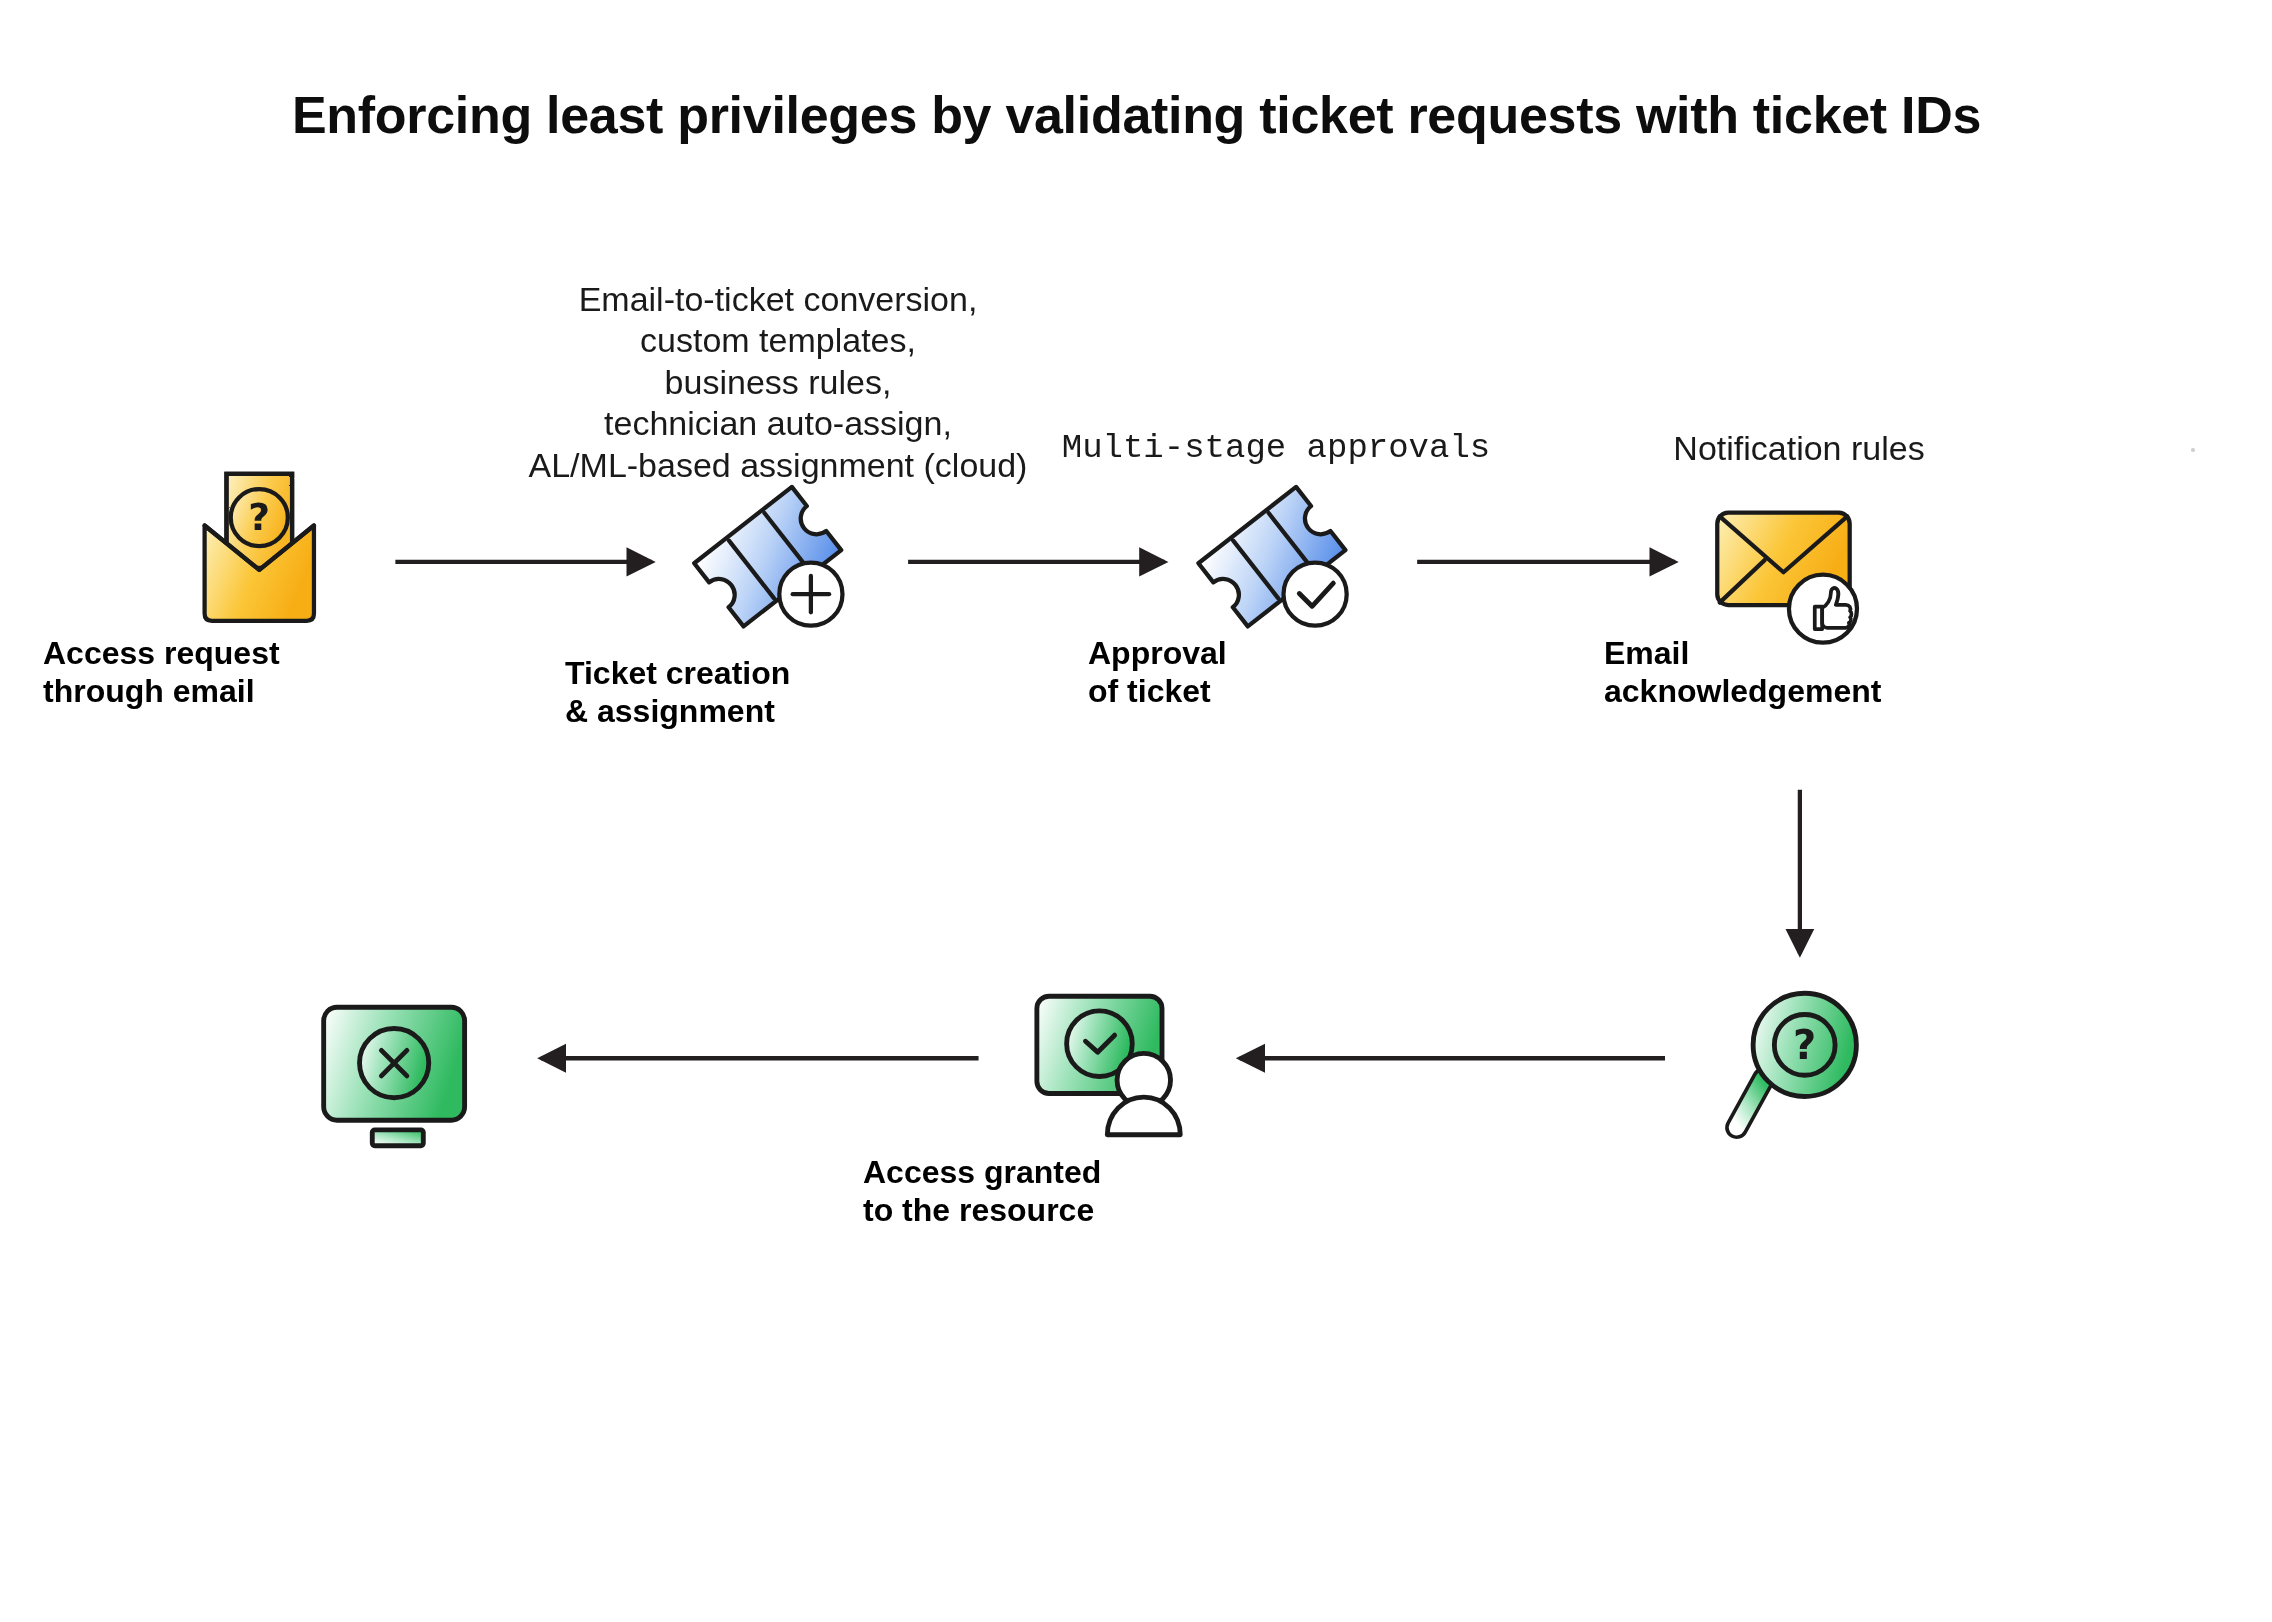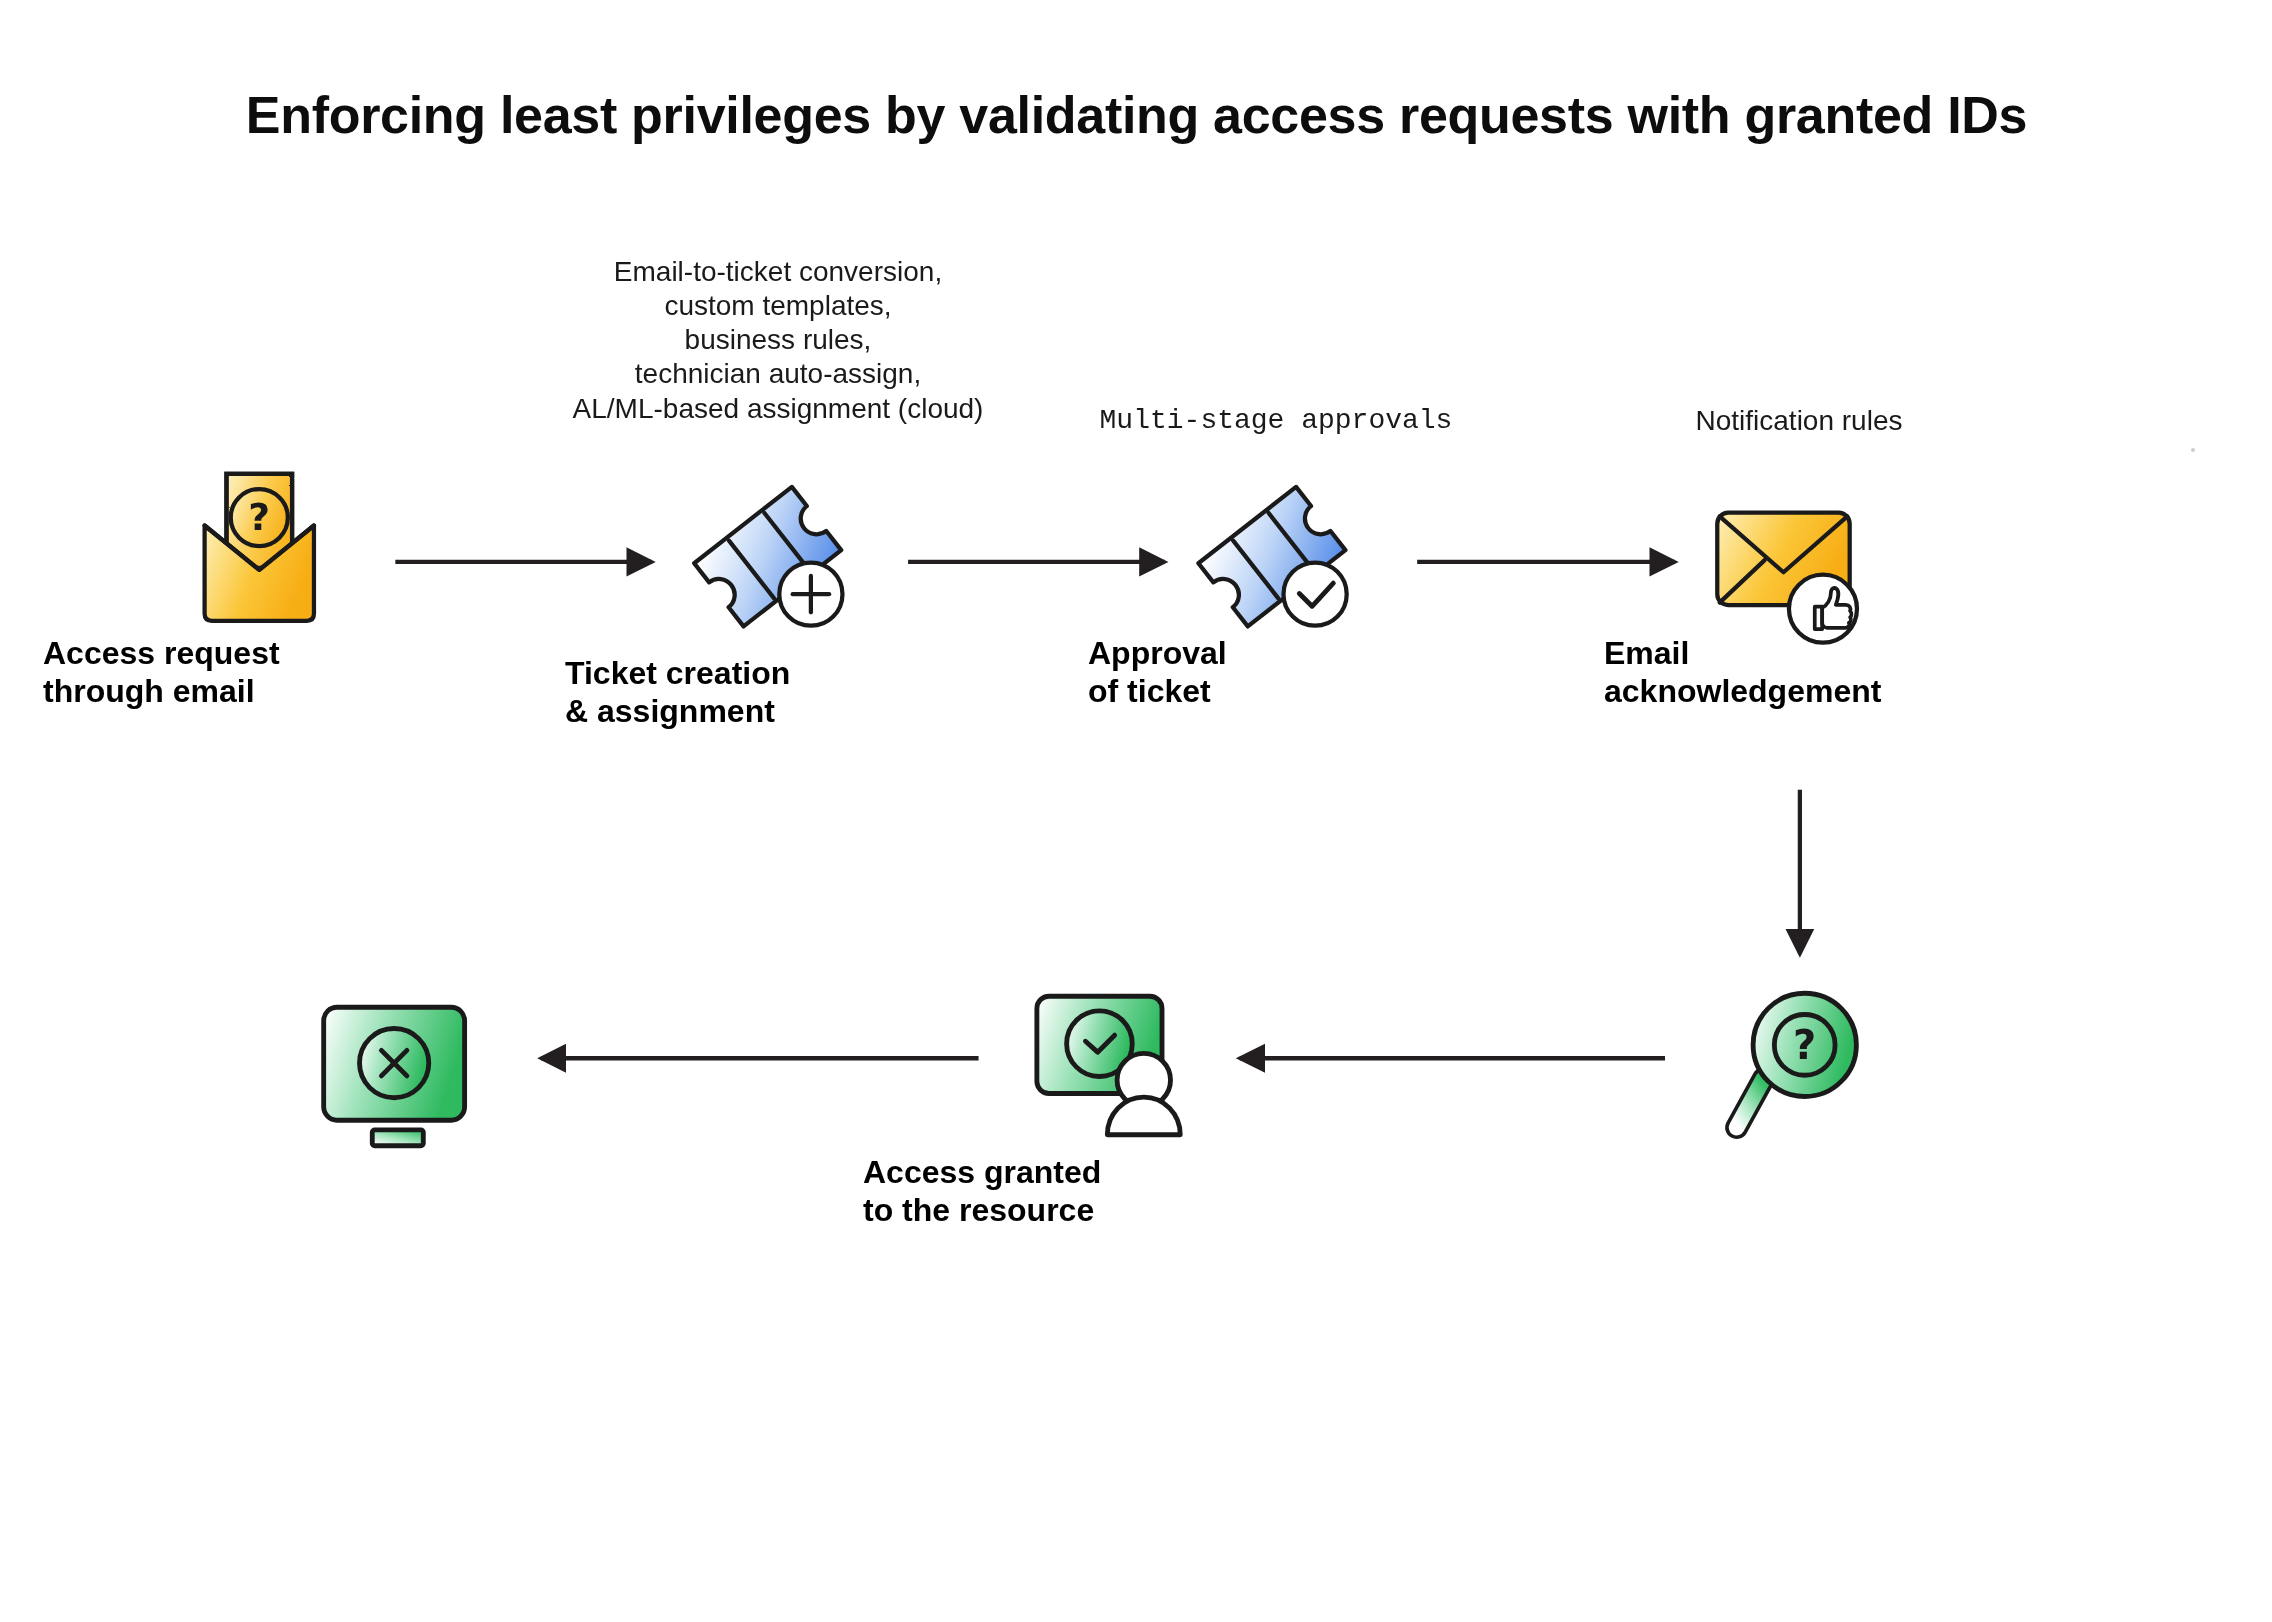--- a/index.html
+++ b/index.html
@@ -19,25 +19,26 @@
     font-size:52px;
     font-weight:700;
     letter-spacing:-0.3px;
     color:#0d0d0d;
   }
 
   
   .annot{
     position:absolute;
     text-align:center;
-    font-size:28px;
+    font-size:34px;
     line-height:1.22;
     color:#1a1a1a;
     white-space:pre-line;
     font-weight:400;
+    margin-top:24px;
   }
   #annot-ticket{left:523px;top:255px;width:510px;}
   #annot-approval{left:1033px;top:404px;width:486px;font-family:Liberation Mono, monospace;}
   #annot-notify{left:1556px;top:404px;width:486px;}
 
   
   .step{position:absolute;}
   .step .icon-wrap{
     height:170px;
     display:flex;align-items:center;justify-content:center;
@@ -80,21 +81,21 @@
   .tiny-dot{
     position:absolute;right:78px;top:448px;
     width:3.6px;height:3.6px;background:#cfcfcf;border-radius:50%;
   }
 </style>
 </head>
 <body>
 
 <div class="stage">
 
-  <div class="title">Enforcing least privileges by validating access requests with granted IDs</div>
+  <div class="title">Enforcing least privileges by validating ticket requests with ticket IDs</div>
 
   <div class="tiny-dot"></div>
 
   <div class="annot" id="annot-ticket">Email-to-ticket conversion,
 custom templates,
 business rules,
 technician auto-assign,
 AL/ML-based assignment (cloud)</div>
   <div class="annot" id="annot-approval">Multi-stage approvals</div>
   <div class="annot" id="annot-notify">Notification rules</div>

